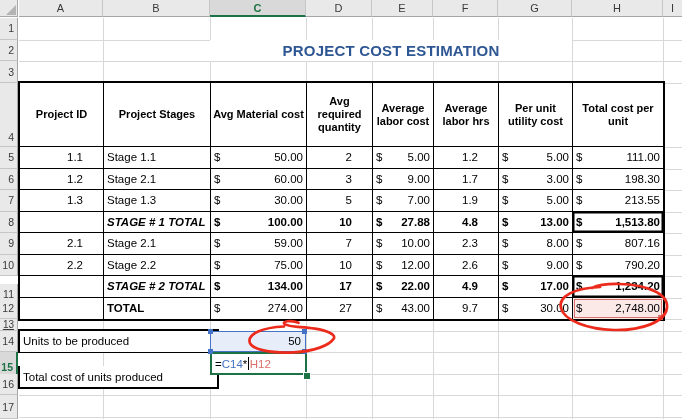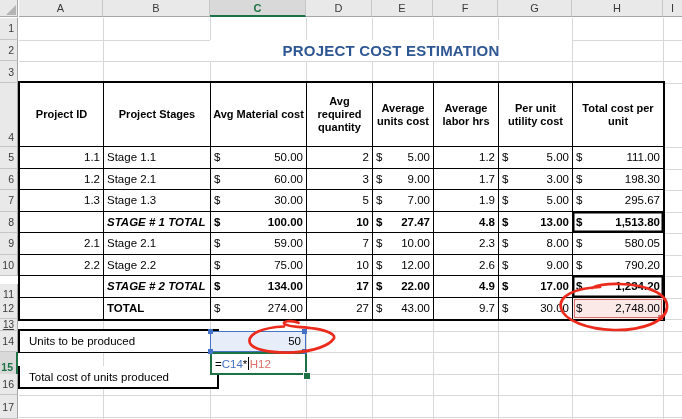--- a/index.html
+++ b/index.html
@@ -31,32 +31,32 @@
          border:2px solid #000;background:#fff;display:grid;z-index:2;
          grid-template-columns:84px 107px 96px 66px 61px 65px 74px 1fr;
          grid-template-rows:64px repeat(8,21.5px);font-size:11.5px;color:#000;}
   .trow{display:contents;}
   .cell{border-right:1px solid #000;border-bottom:1px solid #000;box-sizing:border-box;
         overflow:hidden;display:flex;align-items:center;}
   .trow .cell:last-child{border-right:none;}
   .trow.last .cell{border-bottom:none;}
   .th{font-weight:bold;font-size:11px;justify-content:center;text-align:center;
       line-height:13px;padding:0 2px;}
-  .num{justify-content:flex-end;padding-right:3px;}
+  .num{justify-content:flex-end;padding-right:20px;}
   .txt{justify-content:flex-start;padding-left:3px;}
   .cur{justify-content:space-between;padding:0 3px;}
   .subtotal .cell{font-weight:bold;}
   .subtotal .txt{font-style:italic;}
   .total .txt{font-weight:bold;}
   .hbox{box-shadow:inset 0 0 0 1.5px #000;}
   .wnormal{font-weight:normal;}
   .refredbg{background:#FBE9E8;}
   
   .ubox{position:absolute;left:18px;width:201px;height:23.5px;background:#fff;box-sizing:border-box;
-        border:2px solid #000;font-size:11.5px;display:flex;align-items:center;padding-left:9px;z-index:3;}
+        border:2px solid #000;font-size:11.5px;display:flex;align-items:center;padding-left:3px;z-index:3;}
   #ubox1{top:329px;border-bottom:1px solid #000;}
   #ubox2{top:366px;height:23px;border-top:none;}
   #c14{position:absolute;left:210px;top:330.5px;width:96px;height:21.5px;box-sizing:border-box;
        background:#E7EEF9;border:1.5px solid #4472C4;z-index:3;display:flex;align-items:center;
        justify-content:flex-end;padding-right:4px;font-size:11.5px;color:#000;}
   .hdl{position:absolute;width:5px;height:5px;background:#4472C4;z-index:4;}
   #c15{position:absolute;left:210px;top:352px;width:96.5px;height:23px;box-sizing:border-box;
        background:#fff;border:2px solid #1E7145;z-index:3;display:flex;align-items:center;
        padding-left:3px;font-size:11.5px;}
   #c15 .cursor{display:inline-block;width:1.5px;height:13px;background:#000;margin:0 0.5px;vertical-align:middle;}
@@ -104,21 +104,21 @@
     </div>
 
   <div id="title">PROJECT COST ESTIMATION</div>
 
   <div id="costTable">
     <div class="trow">
       <div class="cell th">Project ID</div>
       <div class="cell th">Project Stages</div>
       <div class="cell th">Avg Material cost</div>
       <div class="cell th">Avg required quantity</div>
-      <div class="cell th">Average units cost</div>
+      <div class="cell th">Average labor cost</div>
       <div class="cell th">Average labor hrs</div>
       <div class="cell th">Per unit utility cost</div>
       <div class="cell th">Total cost per unit</div>
     </div>
 
     <div class="trow">
       <div class="cell num">1.1</div>
       <div class="cell txt">Stage 1.1</div>
       <div class="cell cur">
           <span>$</span>
@@ -175,35 +175,35 @@
           <span>$</span>
           <span>7.00</span>
         </div>
       <div class="cell num">1.9</div>
       <div class="cell cur">
           <span>$</span>
           <span>5.00</span>
         </div>
       <div class="cell cur">
           <span>$</span>
-          <span>295.67</span>
+          <span>213.55</span>
         </div>
     </div>
 
     <div class="trow subtotal">
       <div class="cell num"></div>
       <div class="cell txt">STAGE # 1 TOTAL</div>
       <div class="cell cur">
           <span>$</span>
           <span>100.00</span>
         </div>
       <div class="cell num">10</div>
       <div class="cell cur">
           <span>$</span>
-          <span>27.47</span>
+          <span>27.88</span>
         </div>
       <div class="cell num">4.8</div>
       <div class="cell cur">
           <span>$</span>
           <span>13.00</span>
         </div>
       <div class="cell cur hbox wnormal">
           <span>$</span>
           <span>1,513.80</span>
         </div>
@@ -221,21 +221,21 @@
           <span>$</span>
           <span>10.00</span>
         </div>
       <div class="cell num">2.3</div>
       <div class="cell cur">
           <span>$</span>
           <span>8.00</span>
         </div>
       <div class="cell cur">
           <span>$</span>
-          <span>580.05</span>
+          <span>807.16</span>
         </div>
     </div>
 
     <div class="trow">
       <div class="cell num">2.2</div>
       <div class="cell txt">Stage 2.2</div>
       <div class="cell cur">
           <span>$</span>
           <span>75.00</span>
         </div>

